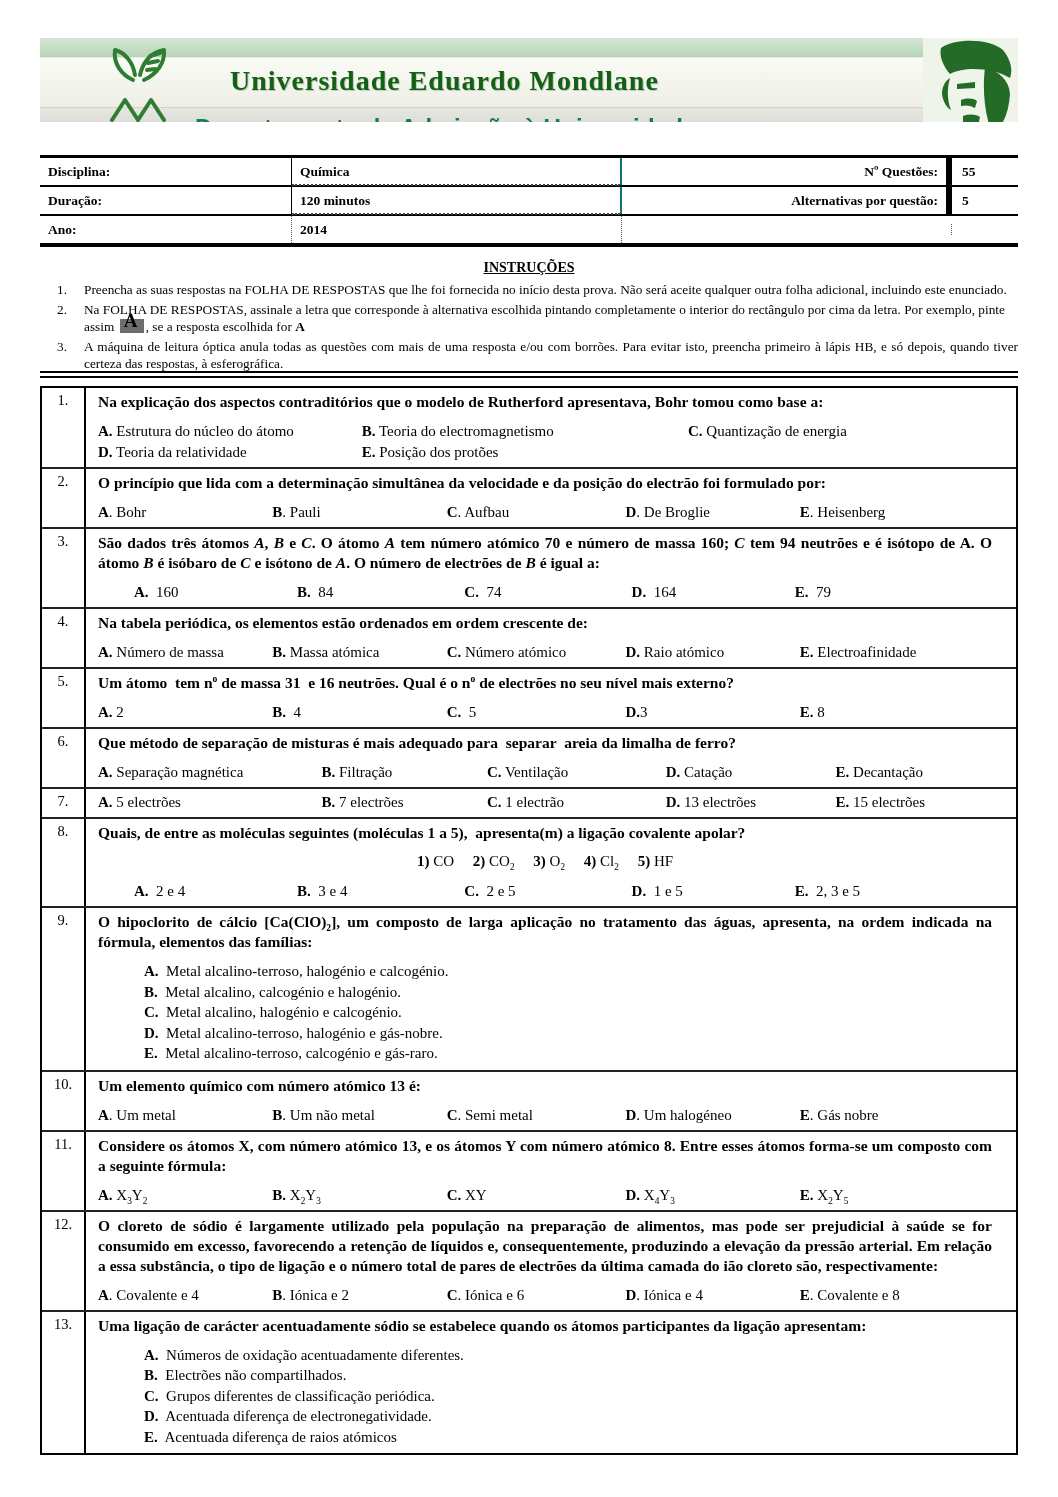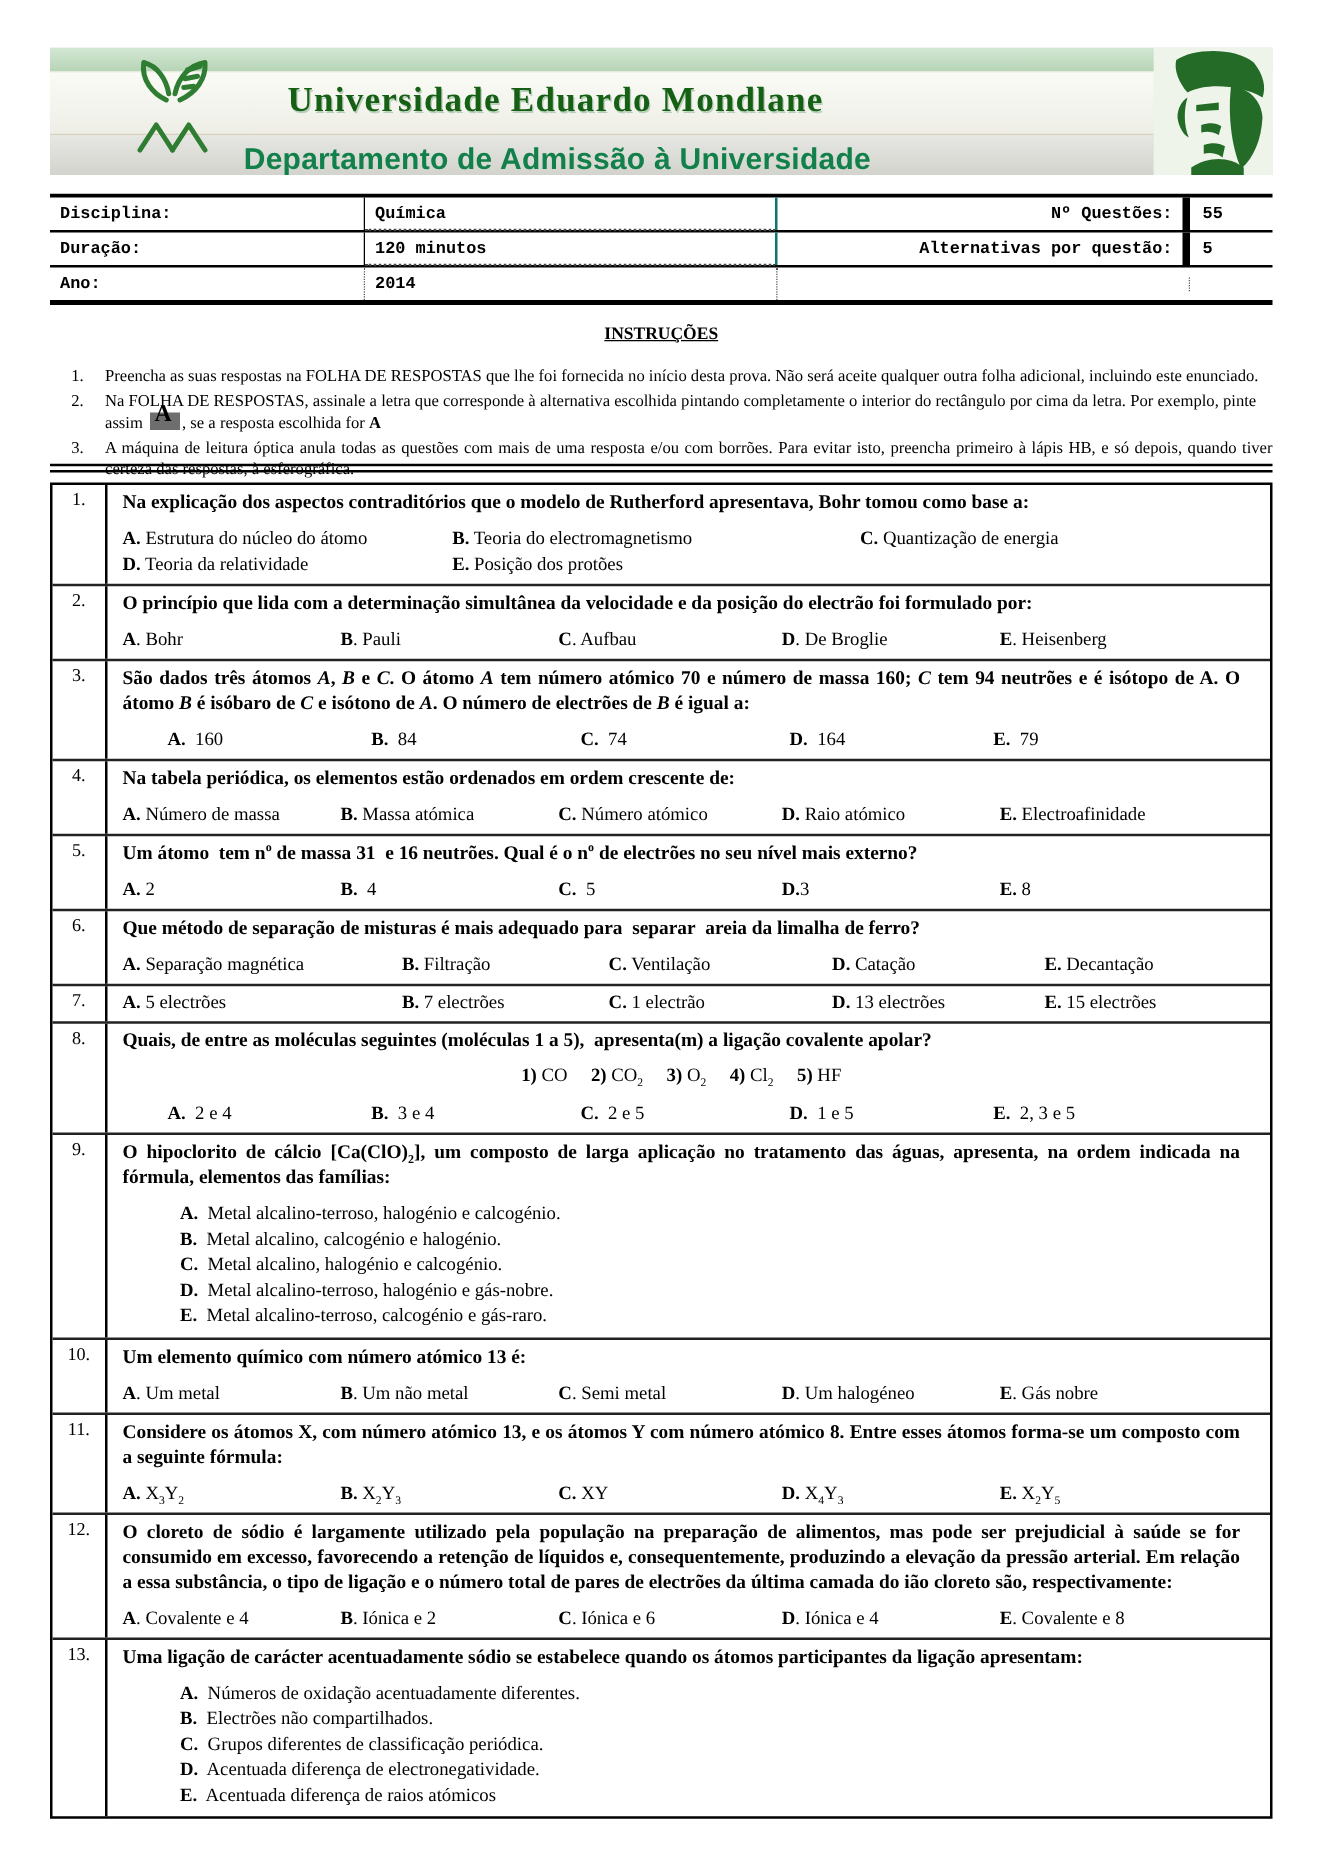--- a/index.html
+++ b/index.html
@@ -1,53 +1,53 @@
 <!DOCTYPE html>
 <html><head>
 <meta charset="utf-8">
 <style>
   html,body { margin:0; padding:0; background:#ffffff; }
   body { width:1058px; height:1497px; overflow:hidden; position:relative;
          font-family:"Liberation Serif", serif; color:#000; }
   .page { position:absolute; inset:0; background:#fff; }
 
   
-  .banner { position:absolute; left:40px; top:38px; width:978px; height:102px;
+  .banner { position:absolute; left:40px; top:38px; width:978px; height:84px;
             background:linear-gradient(#f2f2ee, #e2e2de); overflow:hidden; }
   .banner-green-top { position:absolute; left:0; top:0; right:0; height:19px;
             background:linear-gradient(#d3e7d3,#b7d5b7); border-bottom:1px solid #e9e9df; }
   .banner-title-band { position:absolute; left:0; top:20px; right:95px; height:49px;
             background:linear-gradient(#fbfbf6,#eeeee7); border-bottom:1px solid #d9d2bd; }
   .banner-dept-band { position:absolute; left:0; top:70px; right:95px; height:40px;
             background:linear-gradient(#e6e6e2,#cfcfc9); }
   .uni-title { position:absolute; left:190px; top:27px; font-size:28px; font-weight:bold;
             color:#156015; letter-spacing:1px; text-shadow:1px 1px 0 #b9ceb9; }
   .dept-title { position:absolute; left:155px; top:76px; font-family:"Liberation Sans", sans-serif;
             font-size:24px; font-weight:bold; color:#12804a; letter-spacing:0.2px; }
   .uem-logo { position:absolute; left:62px; top:6px; width:72px; height:100px; }
   .portrait { position:absolute; right:0; top:0; width:95px; height:110px; background:#eef4ea; }
 
   
   .info { position:absolute; left:40px; top:155px; width:978px;
-          border-top:3px solid #000; border-bottom:4px solid #000; font-size:13.5px;font-family:Liberation Mono, monospace; }
+          border-top:3px solid #000; border-bottom:4px solid #000; font-size:13.5px; }
   .info-row { display:flex; border-bottom:2.5px solid #000; }
   .info-row.r3 { border-bottom:none;align-items:center; }
   .info .cell { padding:6px 8px 5px 8px; font-weight:bold; box-sizing:border-box; position:relative; }
   .info .c1 { width:252px; border-right:1px solid #000; }
   .info .c2 { width:330px; border-right:2px solid #0f766e; }
   .info .c3 { width:330px; text-align:right; border-right:6px solid #000000; }
   .info .c4 { flex:1; padding-left:10px; }
   .info-row.r1 .c2::after, .info-row.r2 .c2::after {
       content:''; position:absolute; left:0; right:0; bottom:-1px; border-bottom:2px dotted #444; }
   .info-row.r3 .c1, .info-row.r3 .c2, .info-row.r3 .c3 { border-right:1px dotted #555; }
 
   
   .instr-wrap { position:absolute; left:40px; top:260px; width:978px; }
   .instr-title { text-align:center; font-weight:bold; font-size:14px; text-decoration:underline;
-                 margin-bottom:16px; }
+                 margin-bottom:5px; }
   .instr-item { display:flex; font-size:13.3px; line-height:17.5px; margin-bottom:2px; }
   .instr-num { width:44px; min-width:44px; text-align:center; }
   .instr-text { flex:1; text-align:justify; white-space:pre-wrap; }
   .ans-box { display:inline-block; width:24px; height:14px; background:#6e6e6e;
              position:relative; vertical-align:-2px; margin:0 2px; }
   .ans-box b { position:absolute; left:4px; top:-7px; font-size:19px; color:#000; }
 
   
   .double-rule { position:absolute; left:40px; top:371px; width:978px; height:3px;
                  border-top:2.5px solid #000; border-bottom:2.5px solid #000; }

